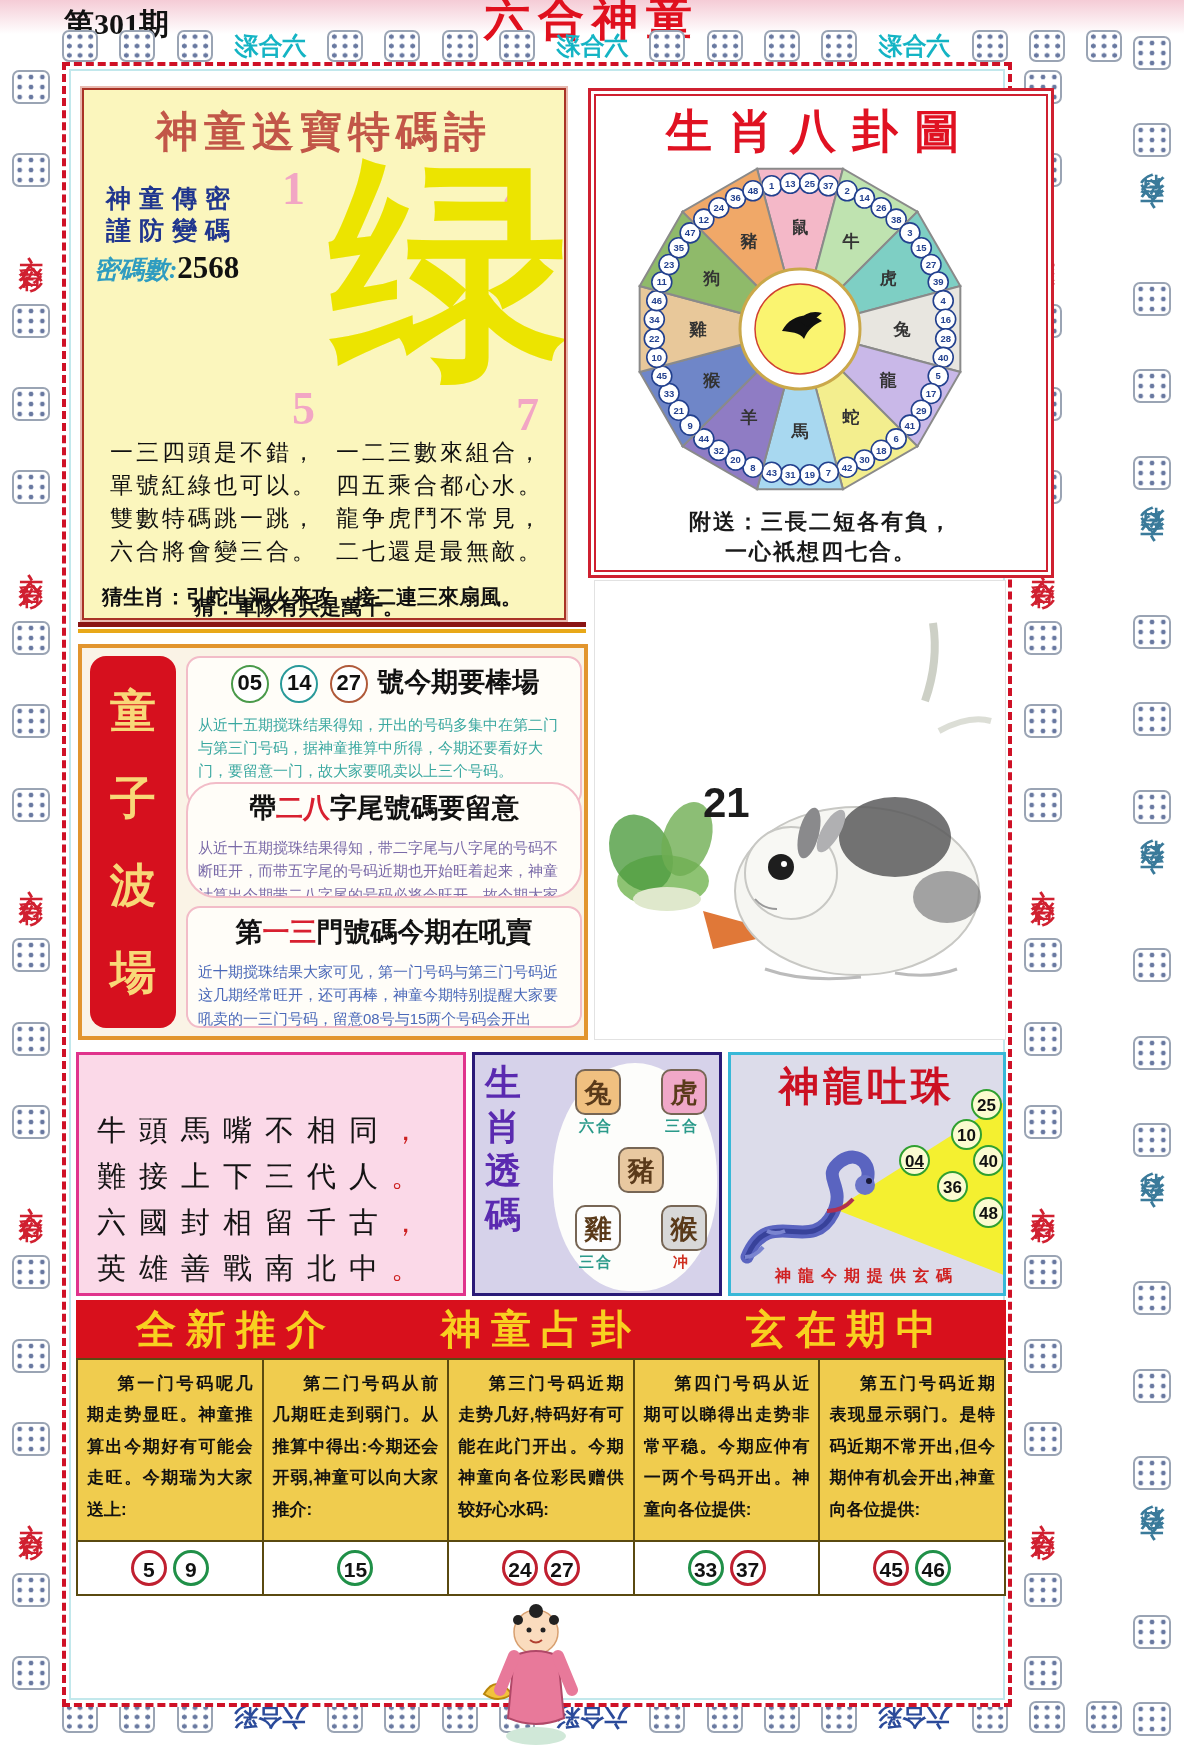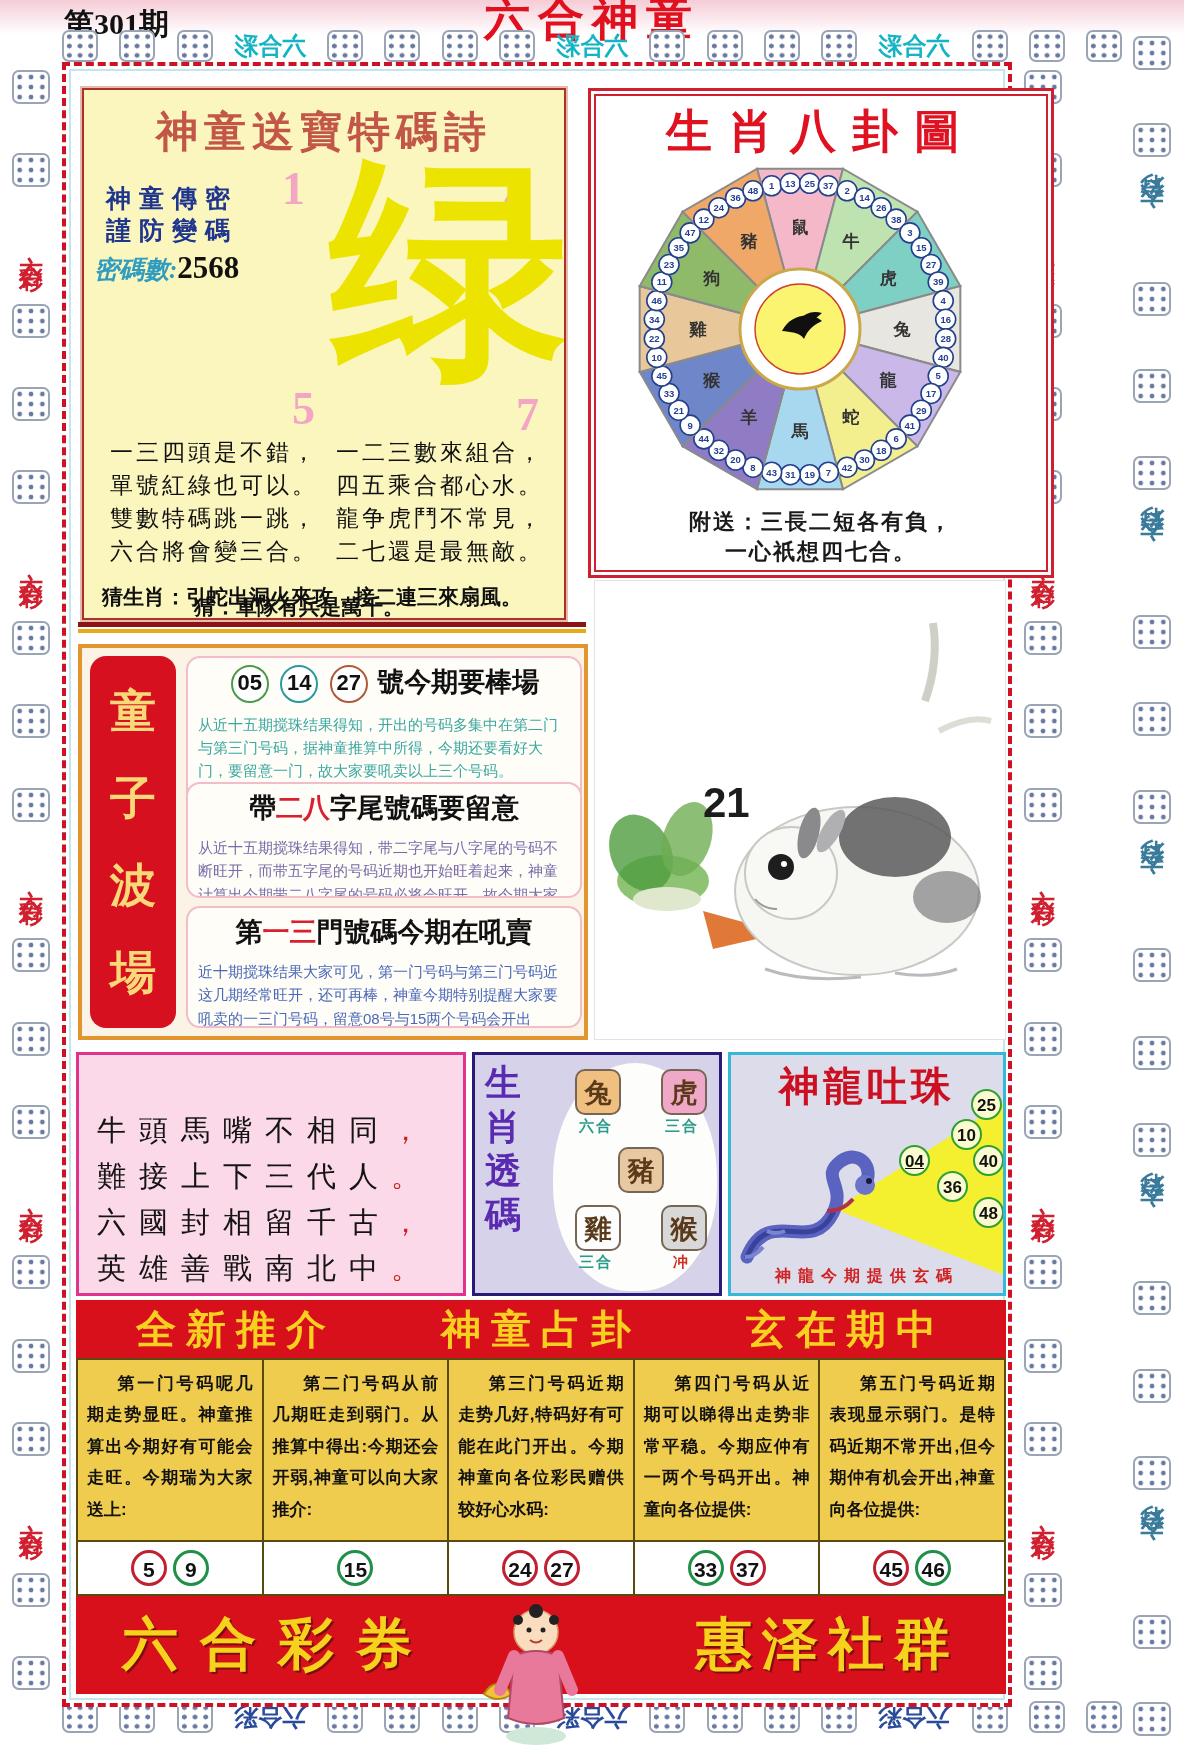--- a/index.html
+++ b/index.html
@@ -434,21 +434,21 @@
       </div>
       <div class="abs tz-sec" style="top:8px;height:150px;">
         <div class="tz-head">
           <span class="cnum ring-g">05</span>
           <span class="cnum ring-t">14</span>
           <span class="cnum ring-r">27</span>
           <span>號今期要棒場</span>
         </div>
         <div class="tz-body tz1">从近十五期搅珠结果得知，开出的号码多集中在第二门与第三门号码，据神童推算中所得，今期还要看好大门，要留意一门，故大家要吼卖以上三个号码。</div>
       </div>
-      <div class="abs tz-sec" style="top:134px;height:116px;">
+      <div class="abs tz-sec" style="top:134px;height:116px;border-radius:30px;">
         <div class="tz-head">
           <span>帶</span><span class="red">二八</span><span>字尾號碼要留意</span>
         </div>
         <div class="tz-body tz2">从近十五期搅珠结果得知，带二字尾与八字尾的号码不断旺开，而带五字尾的号码近期也开始旺着起来，神童计算出今期带二八字尾的号码必将会旺开，故今期大家要多加留意二八尾。</div>
       </div>
       <div class="abs tz-sec" style="top:258px;height:122px;">
         <div class="tz-head">
           <span>第</span><span class="red">一三</span><span>門號碼今期在吼賣</span>
         </div>
         <div class="tz-body tz3">近十期搅珠结果大家可见，第一门号码与第三门号码近这几期经常旺开，还可再棒，神童今期特别提醒大家要吼卖的一三门号码，留意08号与15两个号码会开出</div>
@@ -562,24 +562,20 @@
       </div>
       <div class="bcol">
         <div class="bcol-text">第五门号码近期表现显示弱门。是特码近期不常开出,但今期仲有机会开出,神童向各位提供:</div>
         <div class="bcol-nums">
           <span class="bnum bring-red">45</span>
           <span class="bnum bring-green">46</span>
         </div>
       </div>
     </div>
 
-    <div id="footerJ" class="abs">
-      <span class="ftxt serif">六合彩券</span>
-      <span class="ftxt serif" style="letter-spacing:10px;">惠泽社群</span>
-    </div>
   </div>
 
   <svg id="boy" class="abs" viewBox="0 0 120 150">
     <path d="M14,96 Q26,76 42,96 Q28,106 14,96 Z" fill="#f2c23c" stroke="#b8860b" stroke-width="2"></path>
     <circle cx="66" cy="34" r="22" fill="#fadcbe" stroke="#d8a070" stroke-width="1.5"></circle>
     <circle cx="66" cy="13" r="7" fill="#222"></circle>
     <circle cx="48" cy="22" r="5" fill="#222"></circle>
       <circle cx="84" cy="22" r="5" fill="#222"></circle>
     <circle cx="59" cy="32" r="2.5" fill="#222"></circle>
       <circle cx="73" cy="32" r="2.5" fill="#222"></circle>

